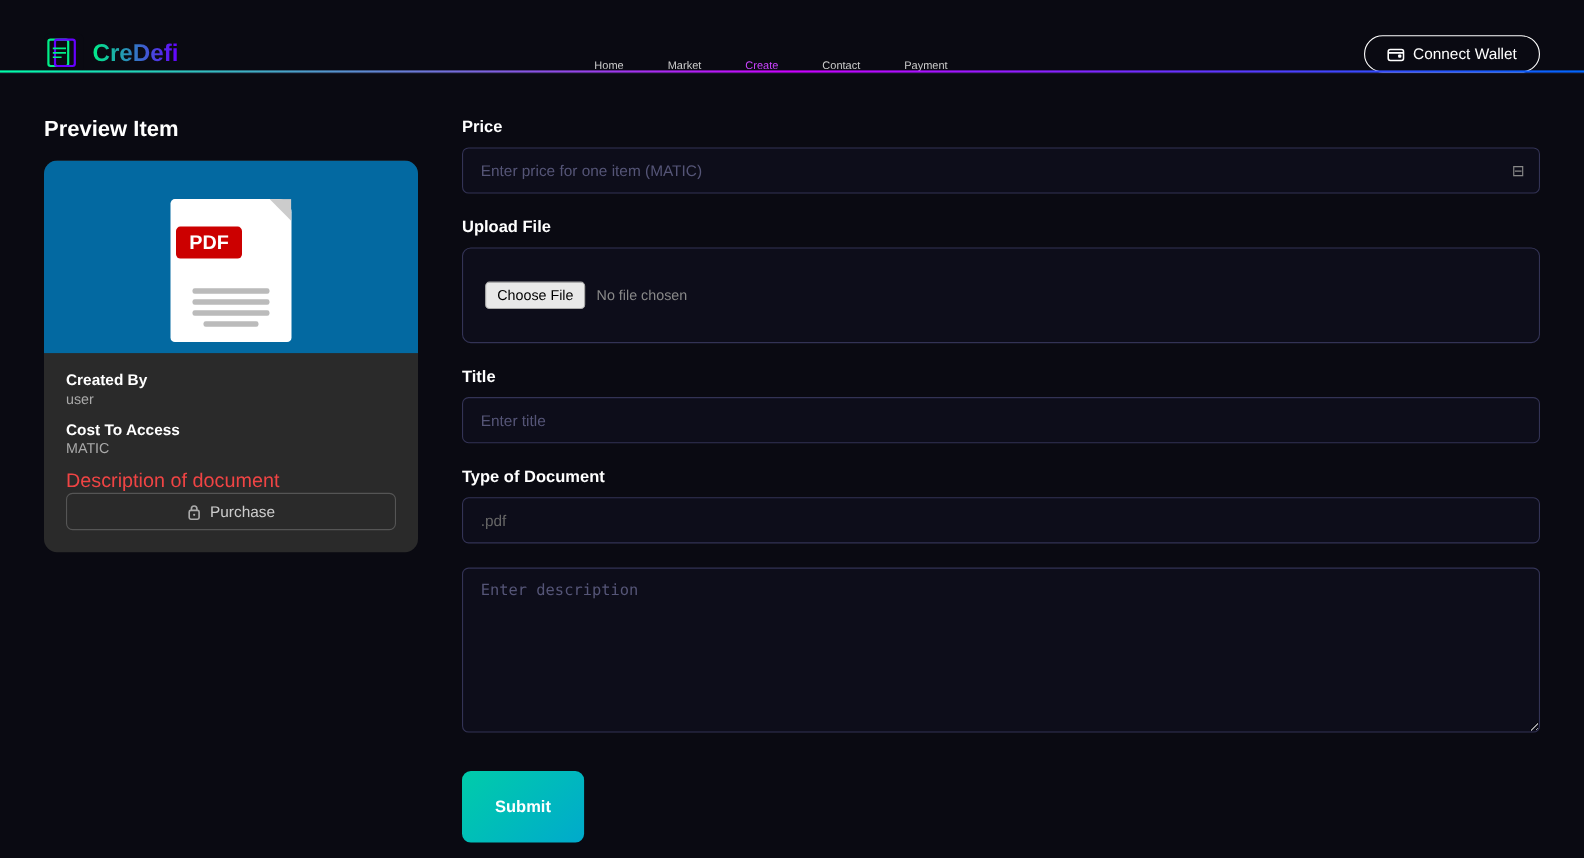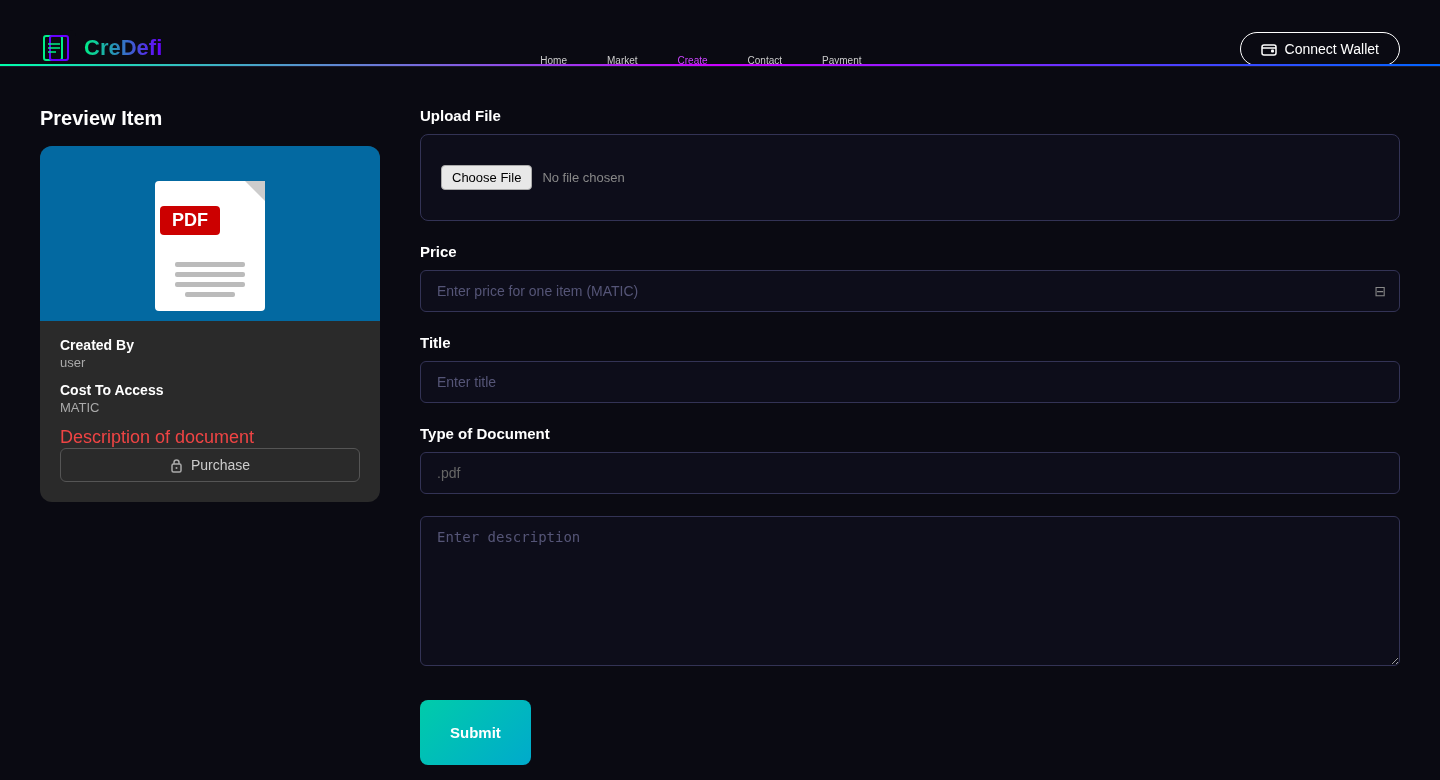--- a/index.html
+++ b/index.html
@@ -345,40 +345,40 @@
           <span>Purchase</span>
         </button>
       </div>
     </div>
   </div>
 
   <div class="form-section">
 
     
     <div class="form-group">
+      <label class="form-label">Price</label>
+      <div class="price-input-wrapper">
+        <input class="form-input" type="text" placeholder="Enter price for one item (MATIC)" style="">
+        <span class="price-icon">⊟</span>
+      </div>
+    </div>
+
+    
+    <div class="form-group">
       <label class="form-label">Upload File</label>
       <div class="upload-box">
         <div class="file-input-container">
           <button class="choose-file-btn">Choose File</button>
           <span class="no-file-text">No file chosen</span>
         </div>
       </div>
     </div>
 
     
     <div class="form-group">
-      <label class="form-label">Price</label>
-      <div class="price-input-wrapper">
-        <input class="form-input" type="text" placeholder="Enter price for one item (MATIC)" style="">
-        <span class="price-icon">⊟</span>
-      </div>
-    </div>
-
-    
-    <div class="form-group">
       <label class="form-label">Title</label>
       <input class="form-input" type="text" placeholder="Enter title" style="">
     </div>
 
     
     <div class="form-group">
       <label class="form-label">Type of Document</label>
       <input class="form-input" type="text" value=".pdf" style="">
     </div>
 

